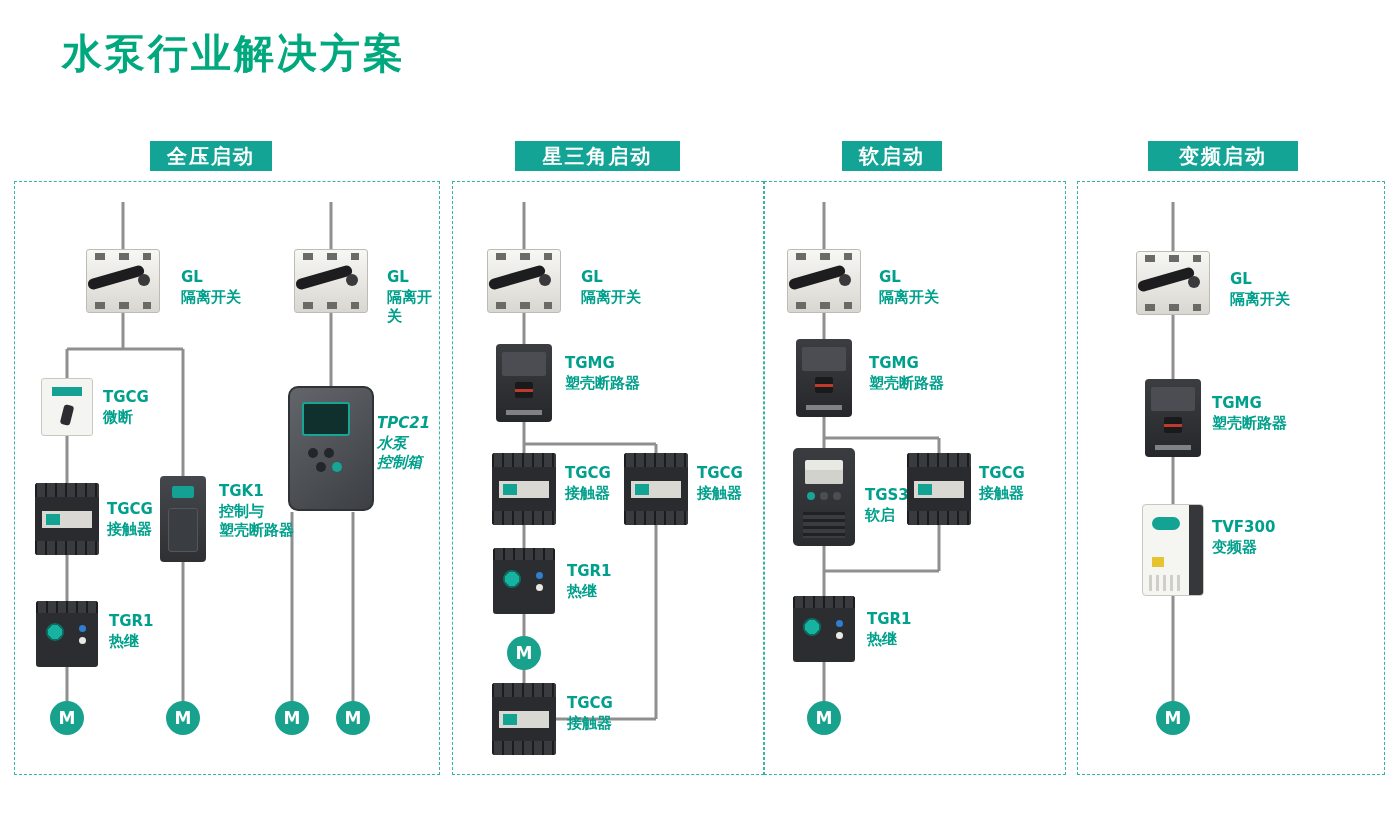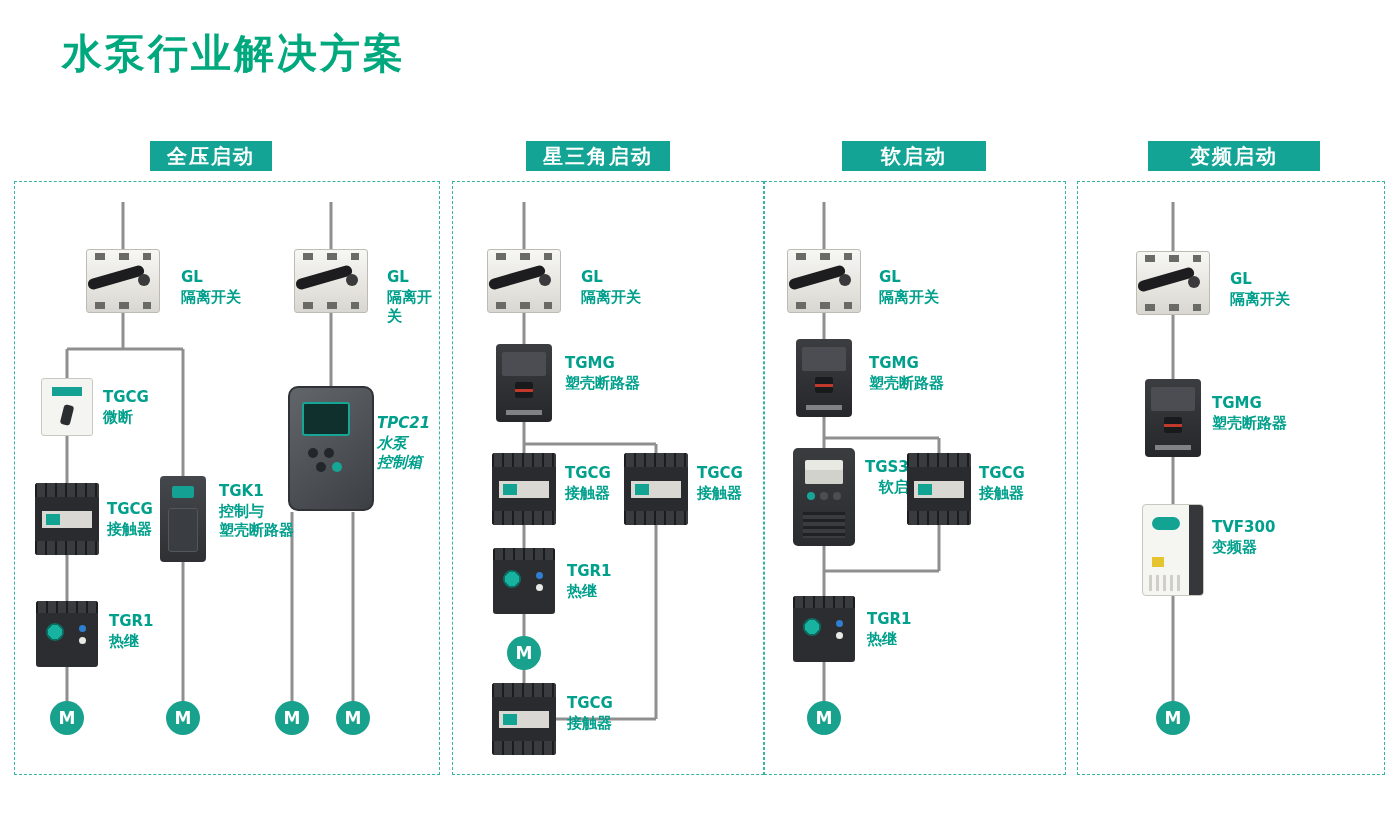--- a/index.html
+++ b/index.html
@@ -85,23 +85,23 @@
     background:repeating-linear-gradient(90deg,#cfcec9 0 3px,#f5f5f2 3px 7px);}
 </style>
 </head>
 <body>
 
 <div id="page">
 
   <div class="page-title">水泵行业解决方案</div>
 
   <div class="panel-header" style="left:150px;width:122px;">全压启动</div>
-  <div class="panel-header" style="left:526px;width:144px;">星三角启动</div>
-  <div class="panel-header" style="left:842px;width:144px;">软启动</div>
-  <div class="panel-header" style="left:1148px;width:172px;">变频启动</div>
+  <div class="panel-header" style="left:515px;width:165px;">星三角启动</div>
+  <div class="panel-header" style="left:842px;width:100px;">软启动</div>
+  <div class="panel-header" style="left:1148px;width:150px;">变频启动</div>
 
   <div class="panel" style="left:14px;width:426px;">
     <svg class="wires" width="426" height="594" viewBox="0 0 426 594">
       <path d="M108,20 V167 M52,167 H168 M52,167 V536 M168,167 V536 M316,20 V204 M277,330 V536 M338,330 V536" fill="none" stroke-width="3" stroke="#8F8F8F"></path>
     </svg>
 
     <div class="dev d-gl" style="left:71px;top:67px;">
         <i class="handle"></i>
         <i class="pivot"></i>
       </div>
@@ -206,21 +206,21 @@
 
     <div class="dev d-tgmg" style="left:31px;top:157px;">
         <i class="strip"></i>
       </div>
     <div class="dev-label" style="left:104px;top:172px;">TGMG
 塑壳断路器</div>
 
     <div class="dev d-tgs3" style="left:28px;top:266px;">
         <i class="vents"></i>
       </div>
-    <div class="dev-label" style="left:100px;top:276px;text-align:right;">TGS3
+    <div class="dev-label" style="left:100px;top:304px;">TGS3
 软启</div>
 
     <div class="dev d-tgcg" style="left:142px;top:271px;">
         <i class="band"></i>
       </div>
     <div class="dev-label" style="left:214px;top:282px;">TGCG
 接触器</div>
 
     <div class="dev d-tgr1" style="left:28px;top:414px;">
         <i class="dots"></i>

